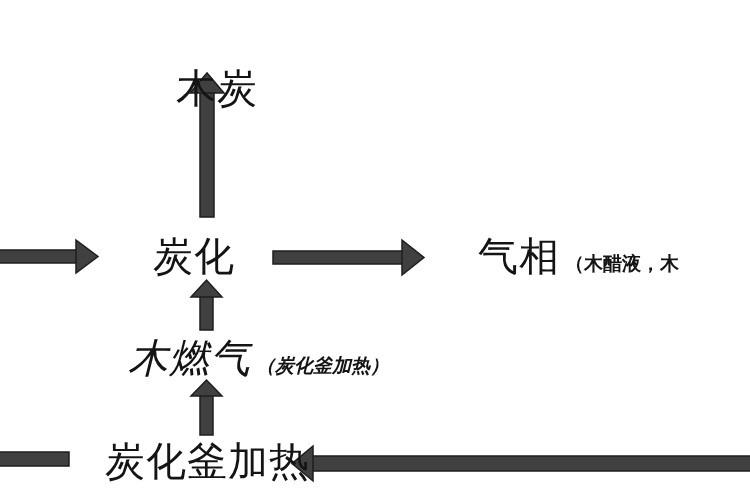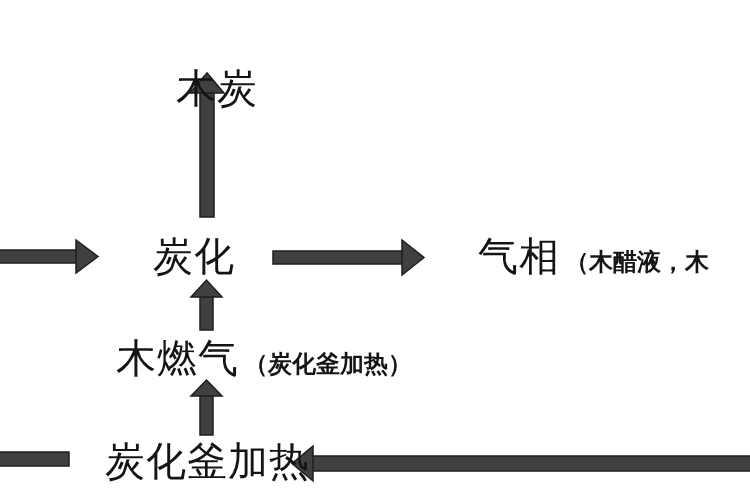--- a/index.html
+++ b/index.html
@@ -19,21 +19,21 @@
       position: absolute;
       white-space: nowrap;
       line-height: 1;
       color: #141414;
     }
     .node .main {
       font-size: 40px;
       letter-spacing: 1px;
     }
     .node .note {
-      font-size: 24px;
+      font-size: 19px;
       font-weight: bold;
       letter-spacing: 0px;
     }
     svg.arrows {
       position: absolute;
       left: 0;
       top: 0;
       width: 750px;
       height: 500px;
     }
@@ -91,21 +91,21 @@
 
   <div class="node" style="left:153px; top:236px;">
     <span class="main">炭化</span>
   </div>
 
   <div class="node" style="left:478px; top:236px;">
     <span class="main">气相</span>
     <span class="note">（木醋液，木</span>
   </div>
 
-  <div class="node" style="left:116px; top:338px;">
+  <div class="node" style="left:128px; top:338px;font-style:italic;">
     <span class="main">木燃气</span>
     <span class="note">（炭化釜加热）</span>
   </div>
 
   <div class="node" style="left:105px; top:441px;">
     <span class="main">炭化釜加热</span>
   </div>
 
 </div>
 

